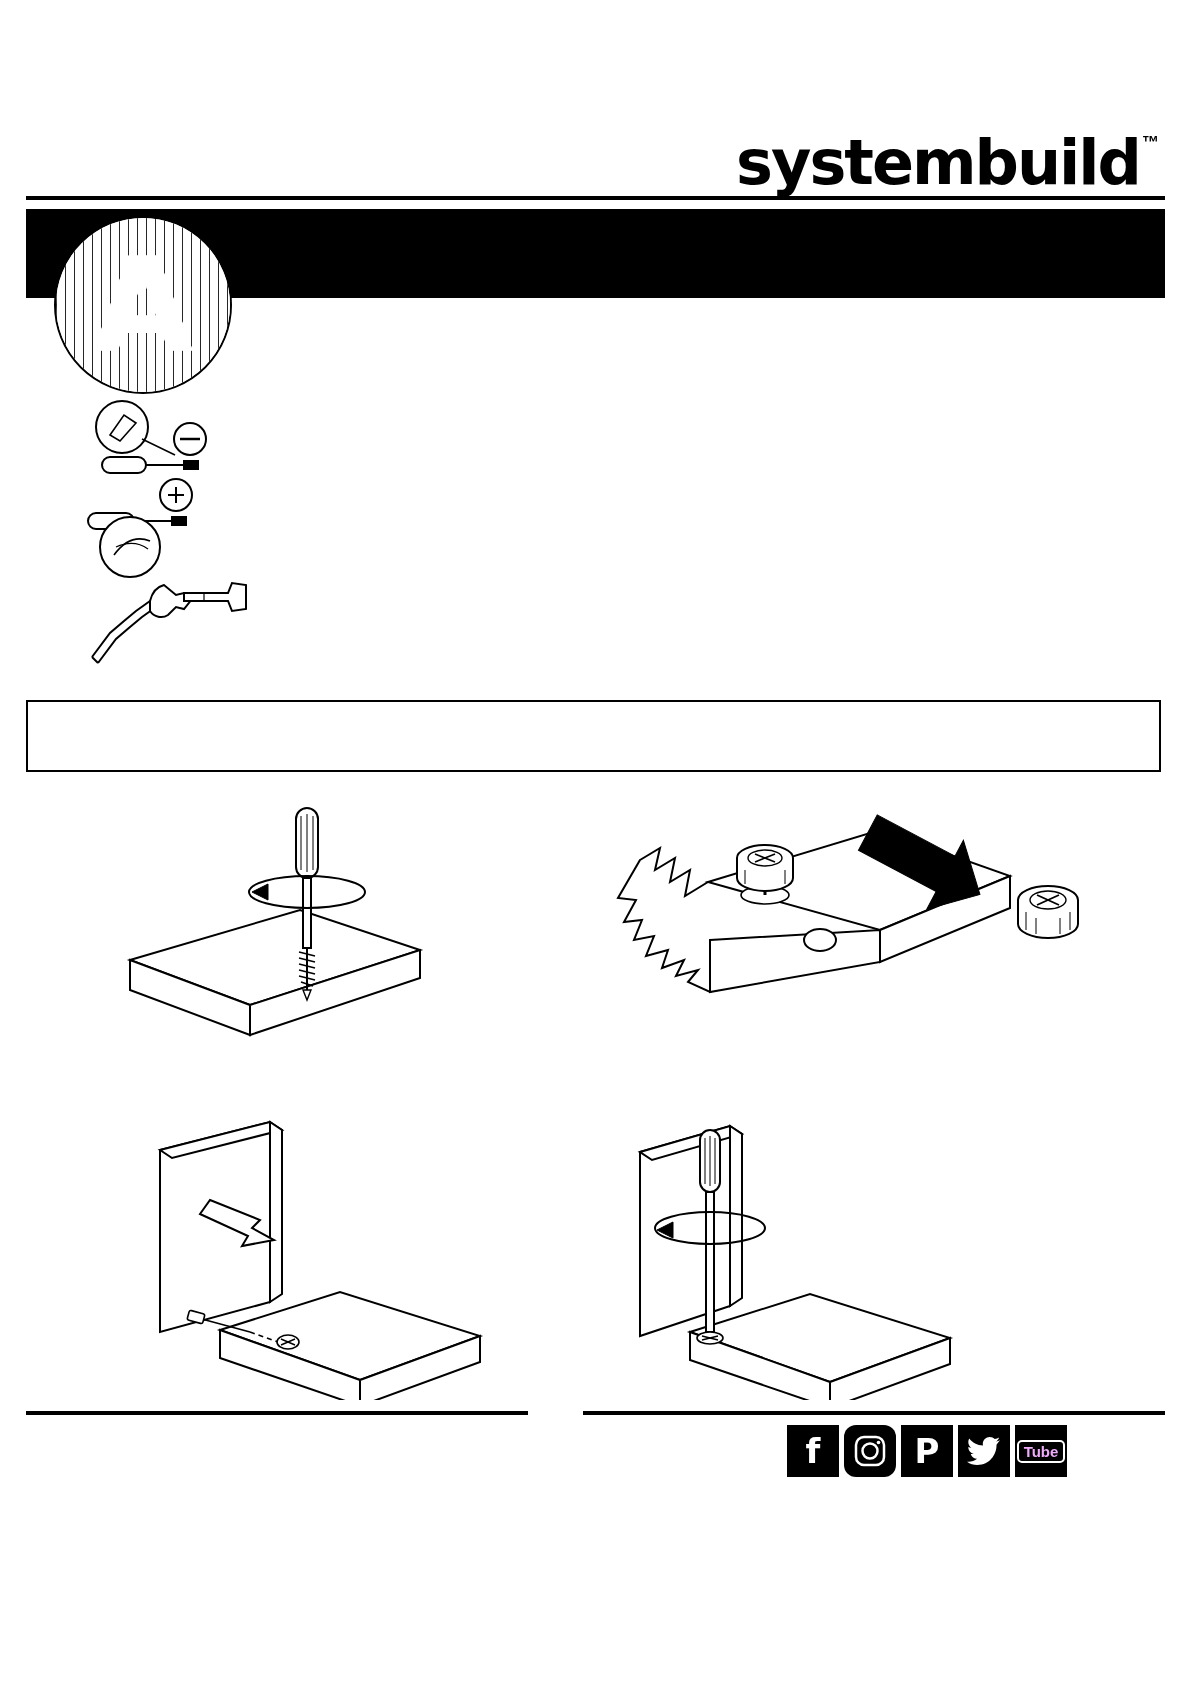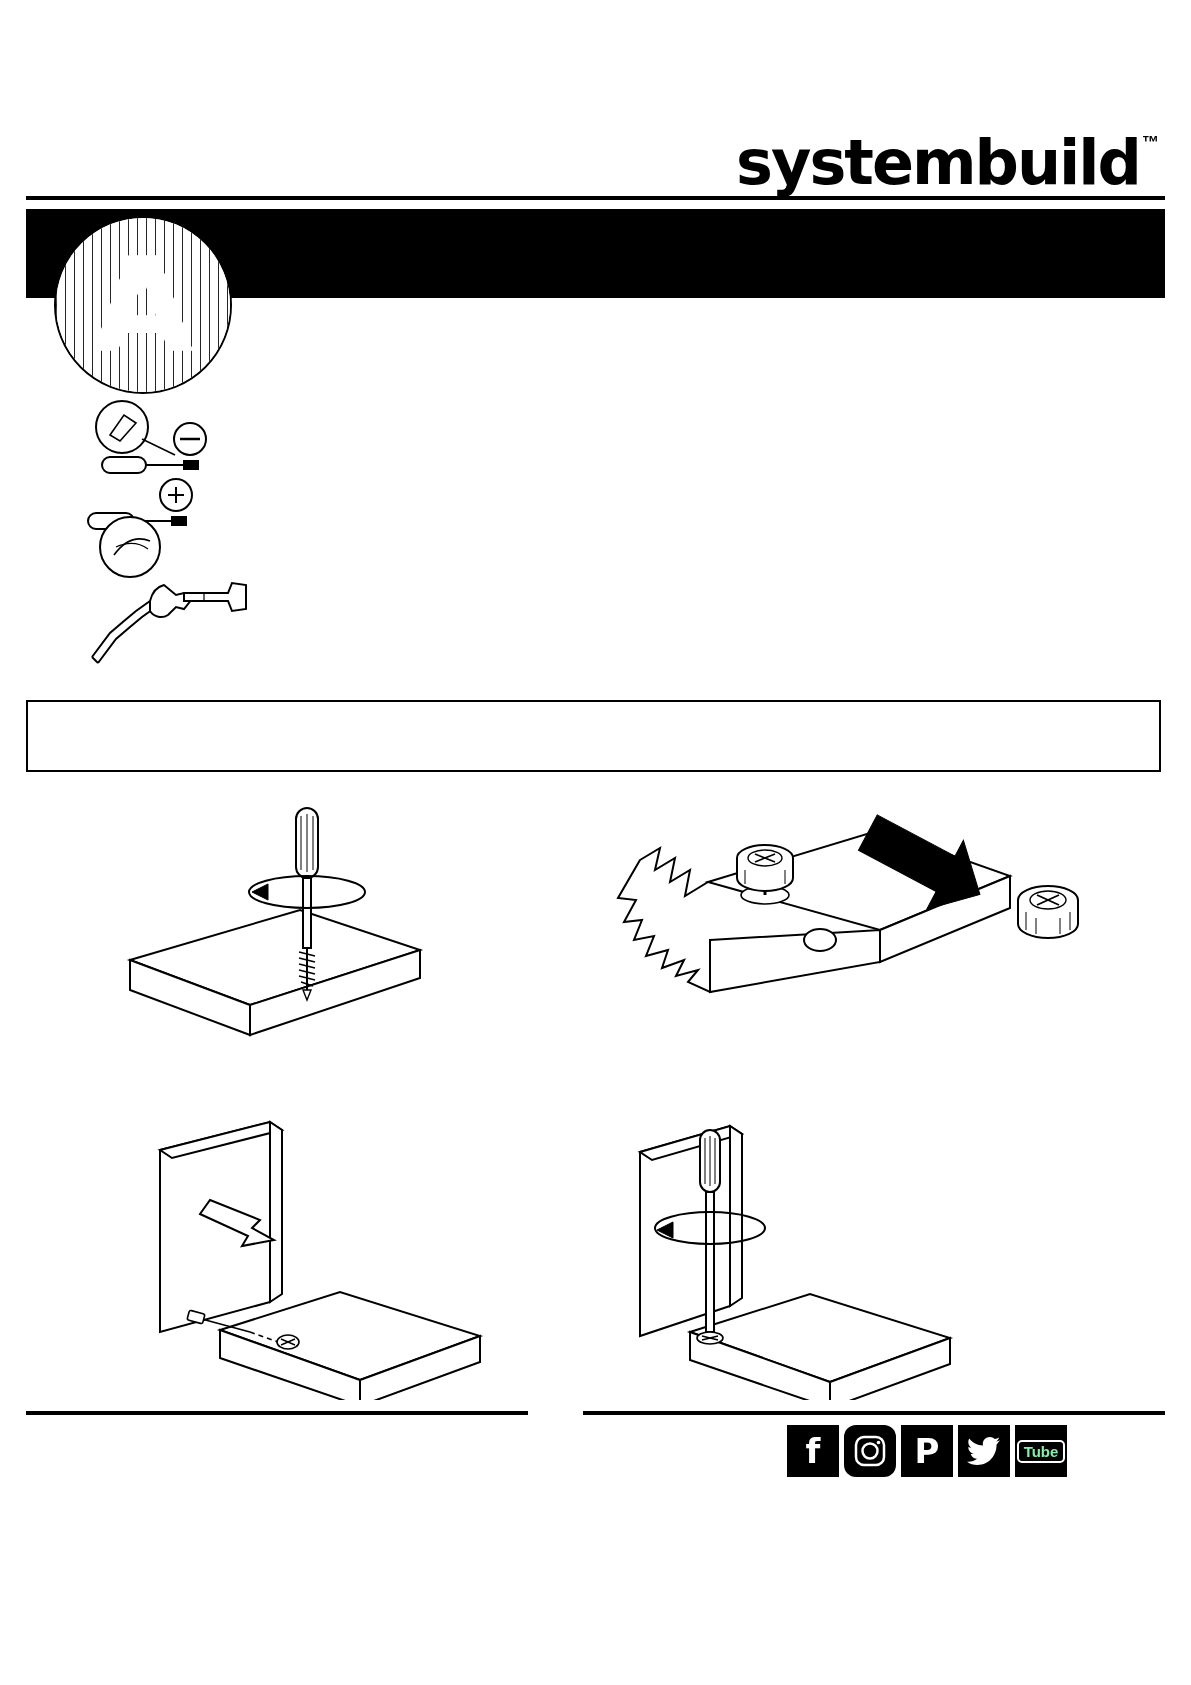--- a/index.html
+++ b/index.html
@@ -192,21 +192,21 @@
     font-family: "DejaVu Sans", sans-serif;
     font-weight: bold;
     font-size: 34px;
     line-height: 1;
     color: #fff;
   }
   .yt-label {
     font-family: "Liberation Sans", sans-serif;
     font-weight: bold;
     font-size: 15px;
-    color: #86efac;
+    color: #f0abfc;
     border: 2px solid #fff;
     border-radius: 5px;
     padding: 2px 5px;
     line-height: 1;
   }
 
   
   .footer-text {
     position: absolute;
     left: 26px;

